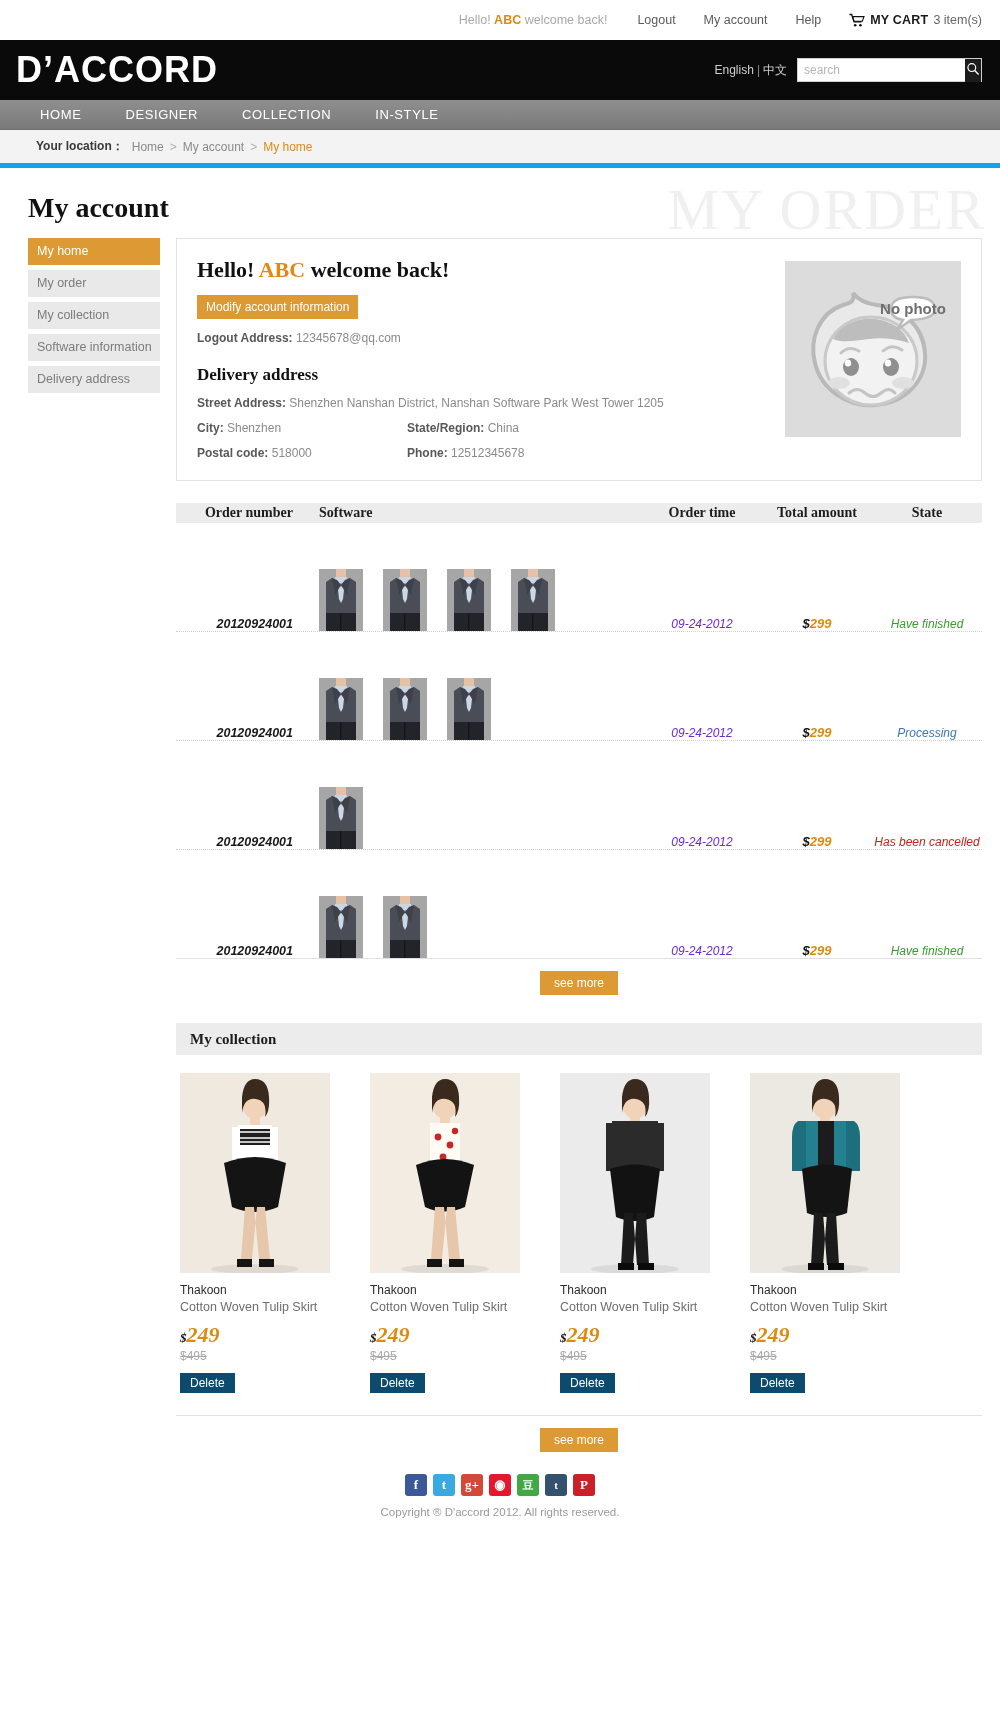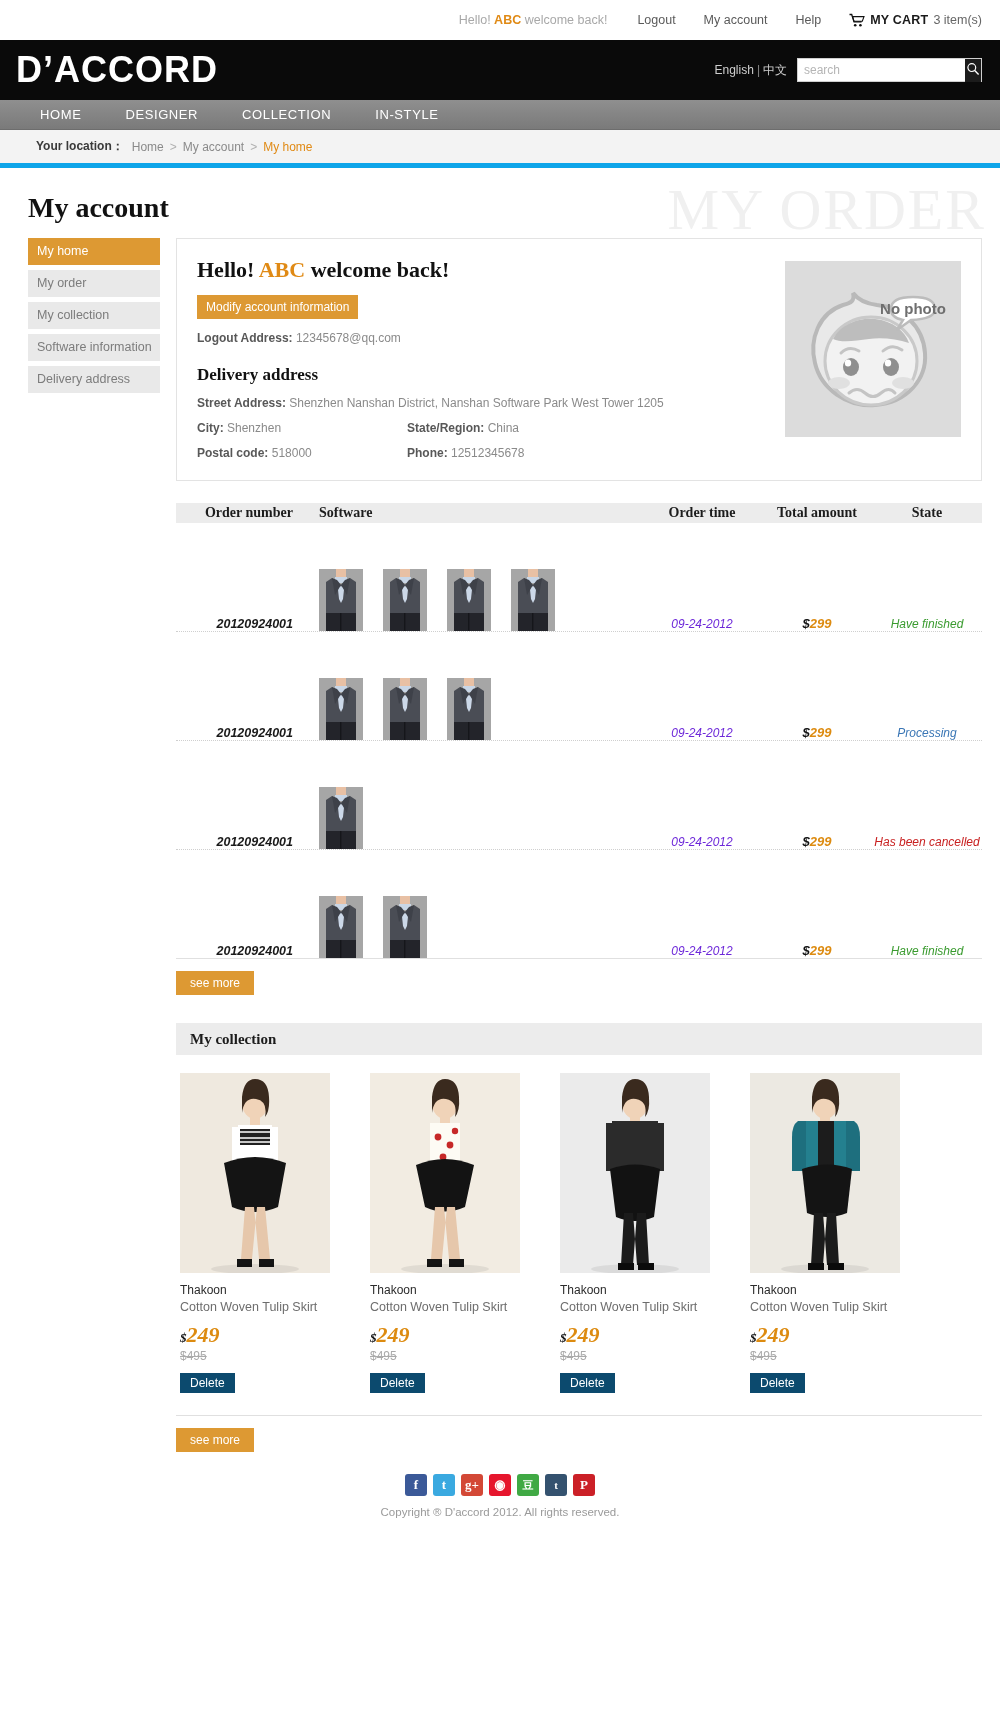--- a/index.html
+++ b/index.html
@@ -230,21 +230,21 @@
     width: 44px; height: 62px;
     background: #9e9e9e;
     overflow: hidden;
     position: relative;
   }
   .thumb svg { display:block; }
   .state-done { color: #3a9b2f; }
   .state-proc { color: #3a76b5; }
   .state-cancel { color: #c82020; }
 
-  .seemore-wrap { display: flex; justify-content: flex-start; padding: 12px 0 0 0; }
+  .seemore-wrap { display: flex; justify-content: center; padding: 12px 0 0 0; }
   .seemore {
     background: #dd9933;
     color: #fff;
     font-size: 12px;
     border: 0;
     padding: 5px 14px;
     cursor: pointer;
     font-family: "Liberation Sans", sans-serif;
   }
 

